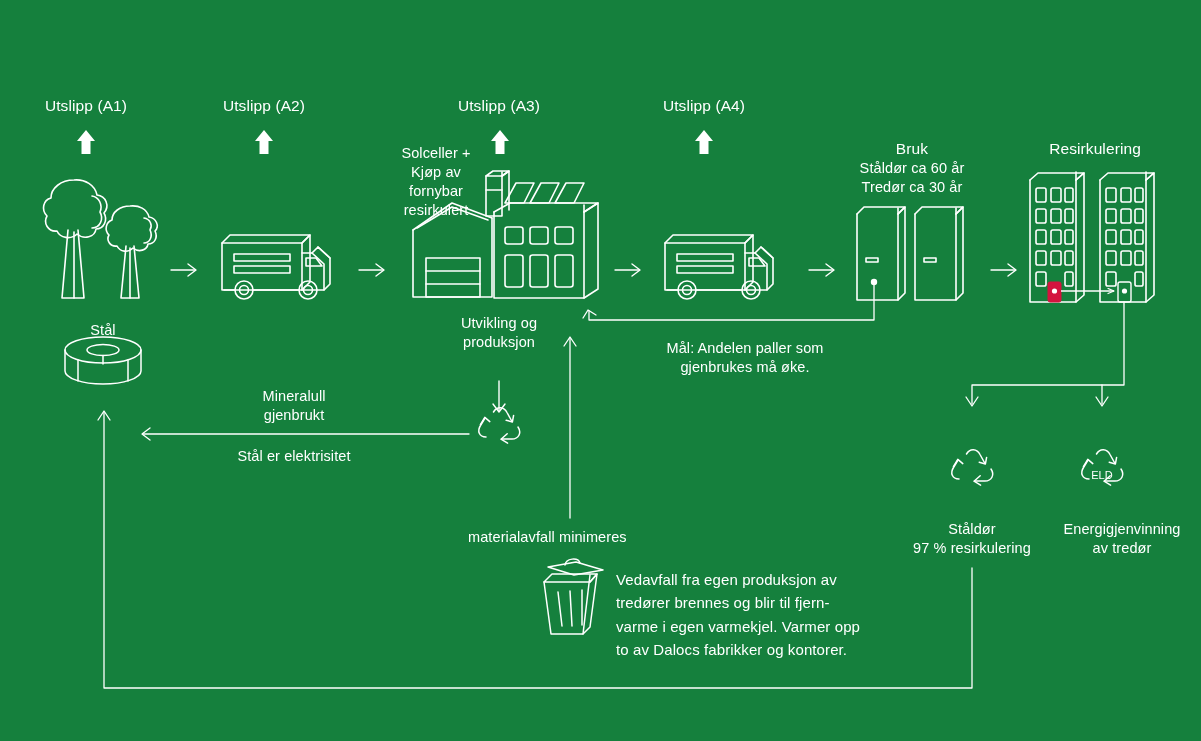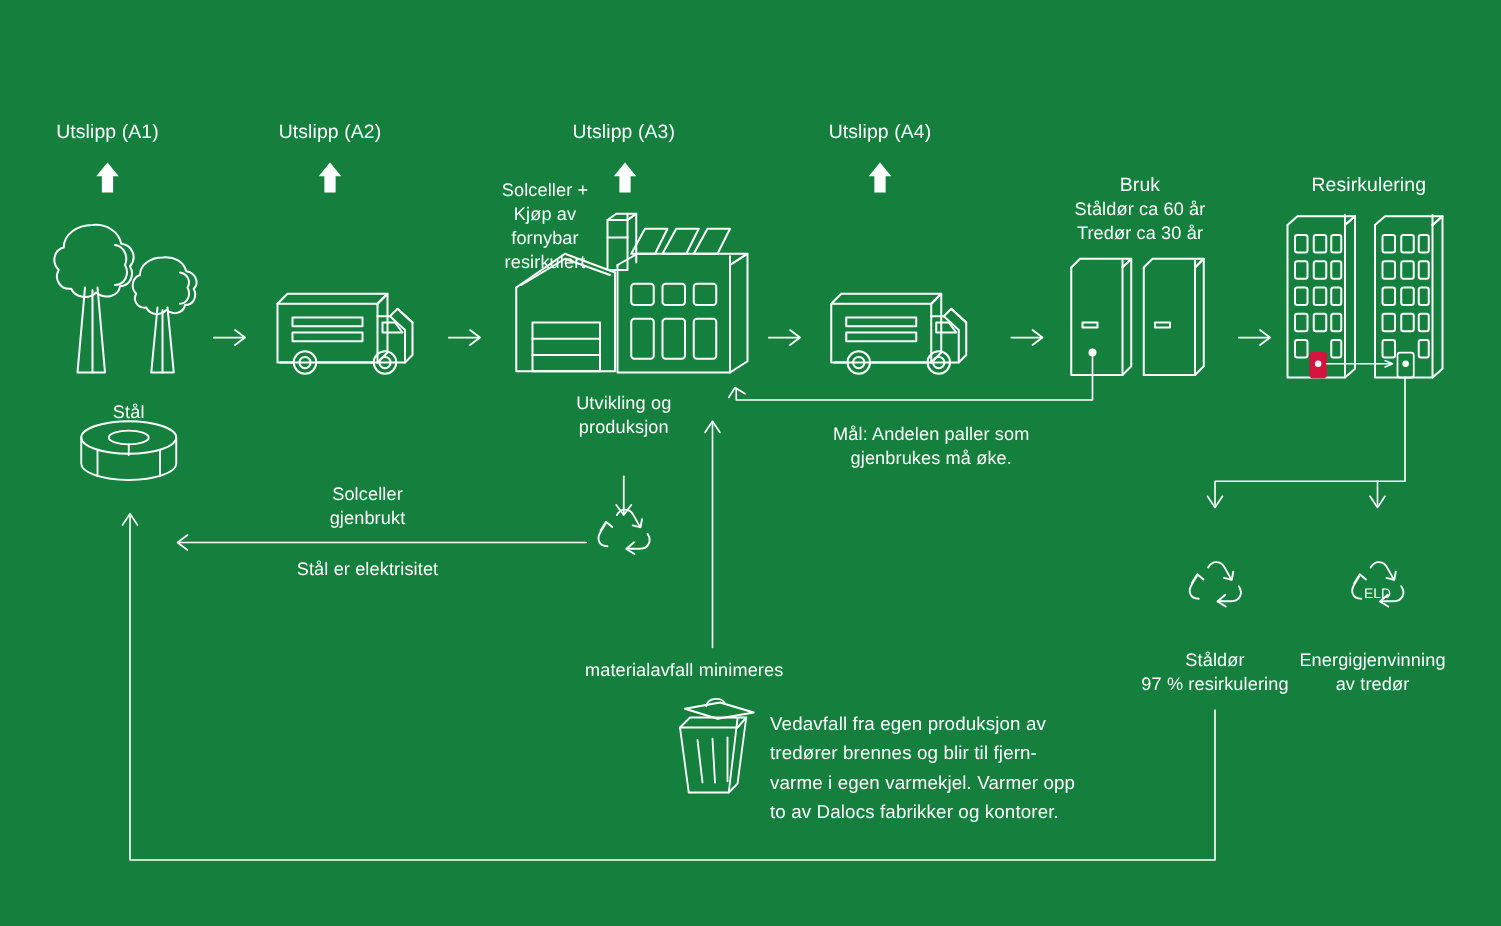--- a/index.html
+++ b/index.html
@@ -300,31 +300,31 @@
 
   <div class="lbl sub" style="left:439px; top:314px; width:120px;">Utvikling og
 produksjon</div>
 
   <div class="lbl sub" style="left:842px; top:159px; width:140px;">Ståldør ca 60 år</div>
   <div class="lbl sub" style="left:842px; top:178px; width:140px;">Tredør ca 30 år</div>
 
   <div class="lbl sub" style="left:620px; top:339px; width:250px;">Mål: Andelen paller som
 gjenbrukes må øke.</div>
 
-  <div class="lbl sub" style="left:234px; top:387px; width:120px;">Solceller
+  <div class="lbl sub" style="left:234px; top:387px; width:120px;">Mineralull
 gjenbrukt</div>
   <div class="lbl sub" style="left:214px; top:447px; width:160px;">Stål er elektrisitet</div>
 
   <div class="lbl sub" style="left:63px; top:321px; width:80px;">Stål</div>
 
   <div class="lbl sub" style="left:468px; top:528px; width:200px; text-align:left;">materialavfall minimeres</div>
 
   <div class="lbl sub" style="left:892px; top:520px; width:160px;">Ståldør
 97 % resirkulering</div>
-  <div class="lbl sub" style="left:1018px; top:520px; width:160px;">Energigjenvinning
+  <div class="lbl sub" style="left:1042px; top:520px; width:160px;">Energigjenvinning
 av tredør</div>
 
   <div class="lbl tiny" style="left:1085px; top:468px; width:34px;">ELD</div>
 
   <div class="lbl body-copy" style="left:616px; top:568px; width:300px;">Vedavfall fra egen produksjon av
 tredører brennes og blir til fjern-
 varme i egen varmekjel. Varmer opp
 to av Dalocs fabrikker og kontorer.</div>
 
 </div>

